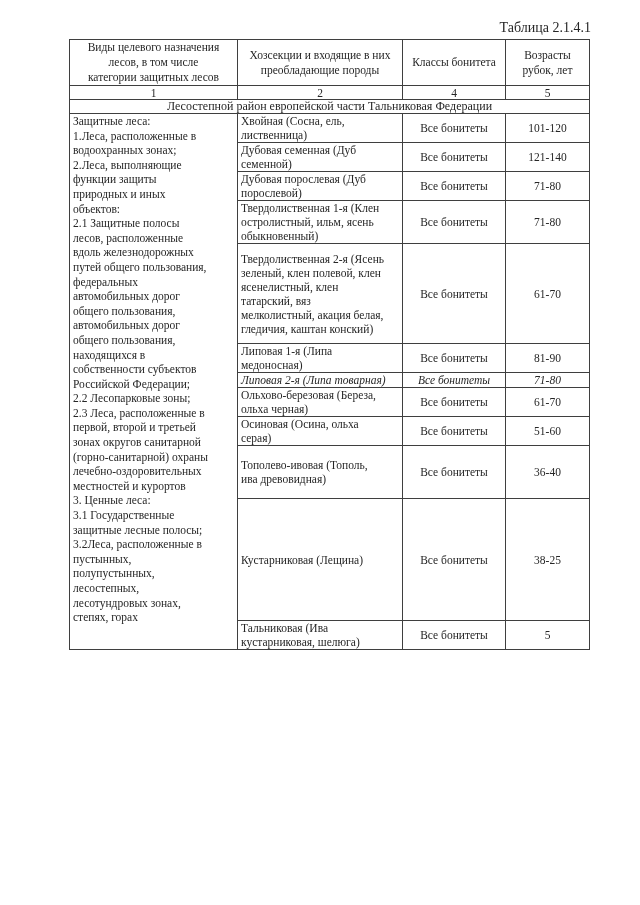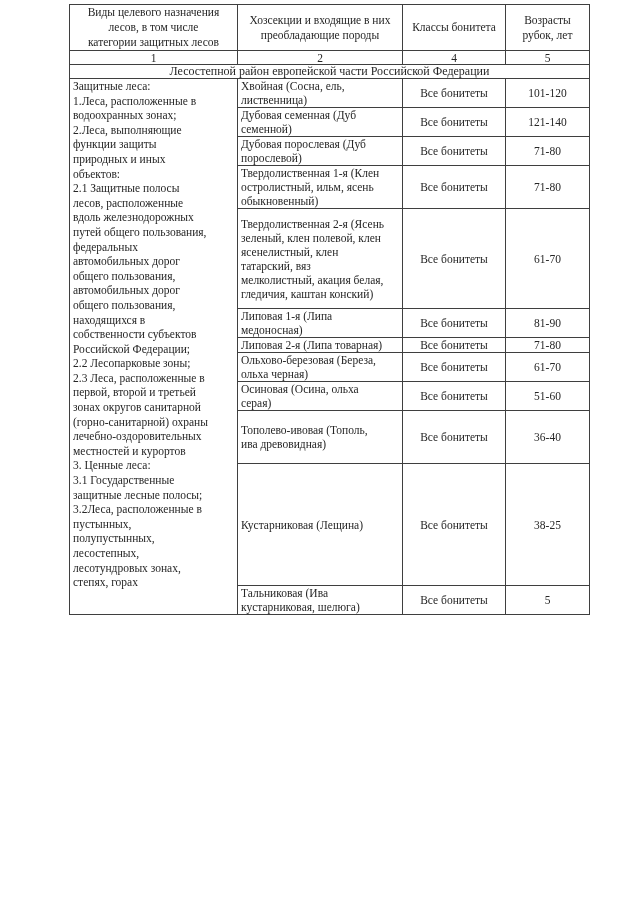--- a/index.html
+++ b/index.html
@@ -75,20 +75,21 @@
     line-height: 14px;
   }
 </style>
 </head>
 <body>
 
 <div class="page">
 
 
 
+  <div class="table-label">Таблица 2.1.4.1</div>
 
 
   <table class="ages">
     <colgroup>
       <col style="width:168px">
       <col style="width:165px">
       <col style="width:103px">
       <col style="width:84px">
     </colgroup>
     <thead>
@@ -102,21 +103,21 @@
         <th>Возрасты
 рубок, лет</th>
       </tr>
       <tr class="nums">
         <th>1</th>
         <th>2</th>
         <th>4</th>
         <th>5</th>
       </tr>
       <tr class="section-row">
-        <td colspan="4">Лесостепной район европейской части Российской Федерации</td>
+        <td colspan="4">Лесостепной район европейской части Тальниковая Федерации</td>
       </tr>
     </thead>
     <tbody id="table-body">
         <tr style="height: 28px;">
           <td rowspan="12" class="purpose">Защитные леса:
 1.Леса, расположенные в
 водоохранных зонах;
 2.Леса, выполняющие
 функции защиты
 природных и иных
@@ -182,21 +183,21 @@
 гледичия, каштан конский)</td>
           <td class="bonitet">Все бонитеты</td>
           <td class="age">61-70</td>
         </tr>
         <tr style="height: 29px;">
           <td class="species">Липовая 1-я (Липа
 медоносная)</td>
           <td class="bonitet">Все бонитеты</td>
           <td class="age">81-90</td>
         </tr>
-        <tr style="height: 14px;">
+        <tr style="height: 14px; font-style: italic;">
           <td class="species">Липовая 2-я (Липа товарная)</td>
           <td class="bonitet">Все бонитеты</td>
           <td class="age">71-80</td>
         </tr>
         <tr style="height: 29px;">
           <td class="species">Ольхово-березовая (Береза,
 ольха черная)</td>
           <td class="bonitet">Все бонитеты</td>
           <td class="age">61-70</td>
         </tr>

